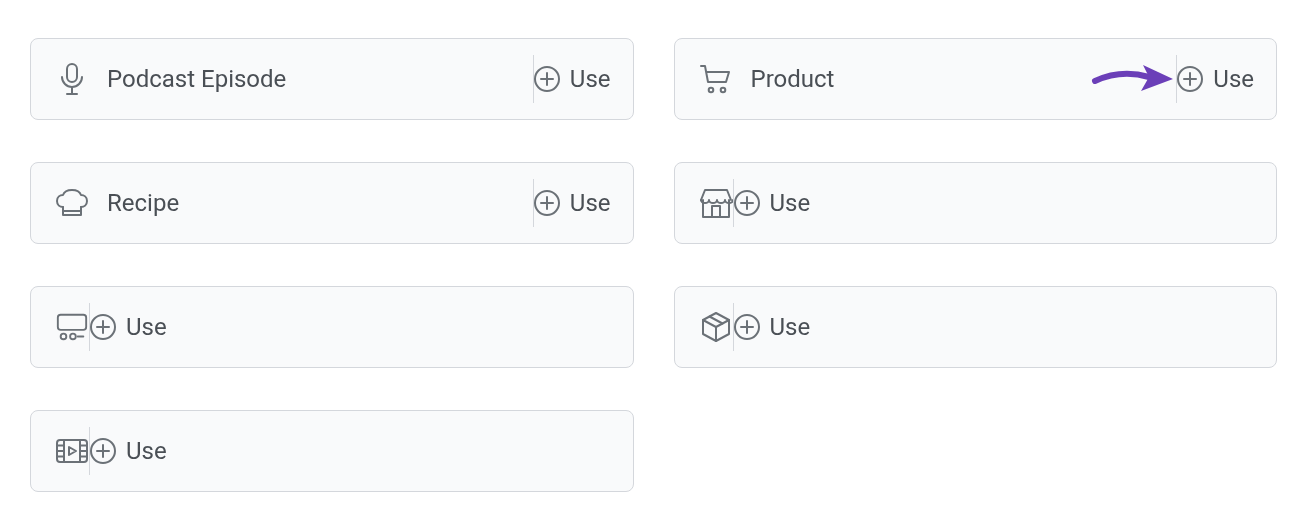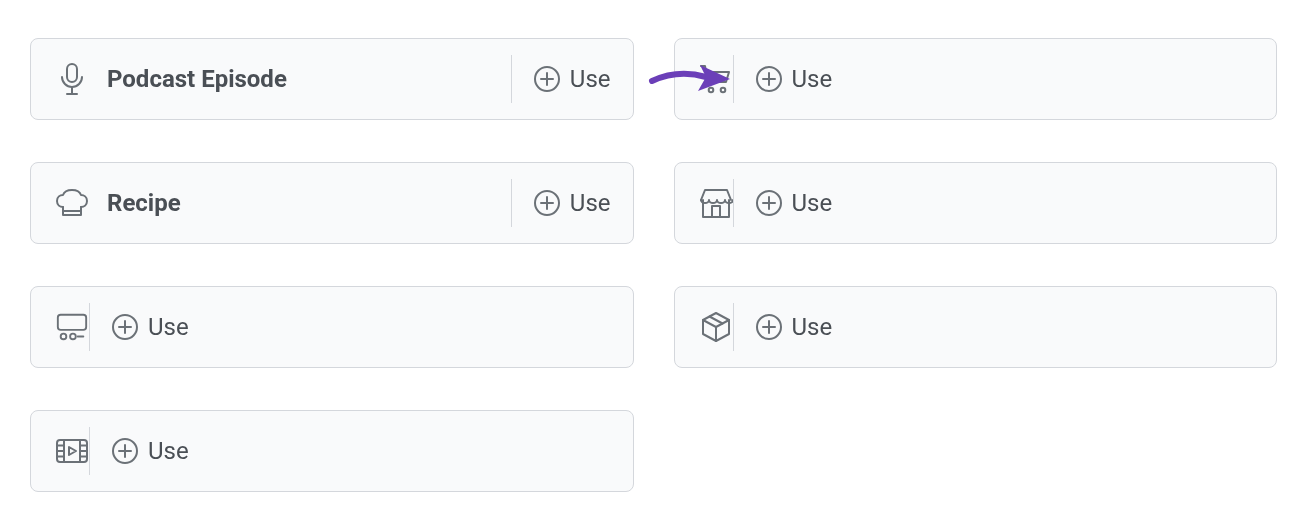--- a/index.html
+++ b/index.html
@@ -31,28 +31,27 @@
     align-items: center;
     justify-content: center;
     color: #6b7177;
     flex-shrink: 0;
   }
   .card-icon svg { stroke: currentColor; }
   .card-label {
     margin-left: 18px;
     font-size: 24px;
     color: #4a4f55;
-    font-weight: 700;
+    font-weight: 400;
     flex: 1;
   }
   .use-area {
     display: flex;
     align-items: center;
     height: 48px;
-    padding-left: 22px;
     border-left: 1px solid #d4d7dc;
     cursor: pointer;
     position: relative;
   }
   .plus-circle {
     width: 26px;
     height: 26px;
     border: 2px solid #6b7177;
     border-radius: 50%;
     display: flex;
@@ -107,20 +106,21 @@
 
   <div class="card">
     <span class="card-icon">
       <svg width="34" height="32" viewBox="0 0 34 32" fill="none" stroke-width="2" stroke-linecap="round" stroke-linejoin="round">
         <path d="M2 3h4l3 16h17"></path>
         <path d="M8 9h22l-3 10H10"></path>
         <circle cx="12" cy="27" r="2.3"></circle>
         <circle cx="24" cy="27" r="2.3"></circle>
       </svg>
     </span>
+    <span class="card-label">Product</span>
     <div class="use-area">
       <span class="arrow-overlay">
         <svg width="92" height="40" viewBox="0 0 92 40">
           <path d="M4 22 Q 30 10 58 18" stroke="#6b3fb8" stroke-width="6" fill="none" stroke-linecap="round"></path>
           <path d="M52 6 L82 20 L50 32 L58 18 Z" fill="#6b3fb8"></path>
         </svg>
       </span>
       <span class="plus-circle">
         <svg width="14" height="14" viewBox="0 0 14 14" stroke="#6b7177" stroke-width="2" stroke-linecap="round">
             <line x1="7" y1="1" x2="7" y2="13"></line>

